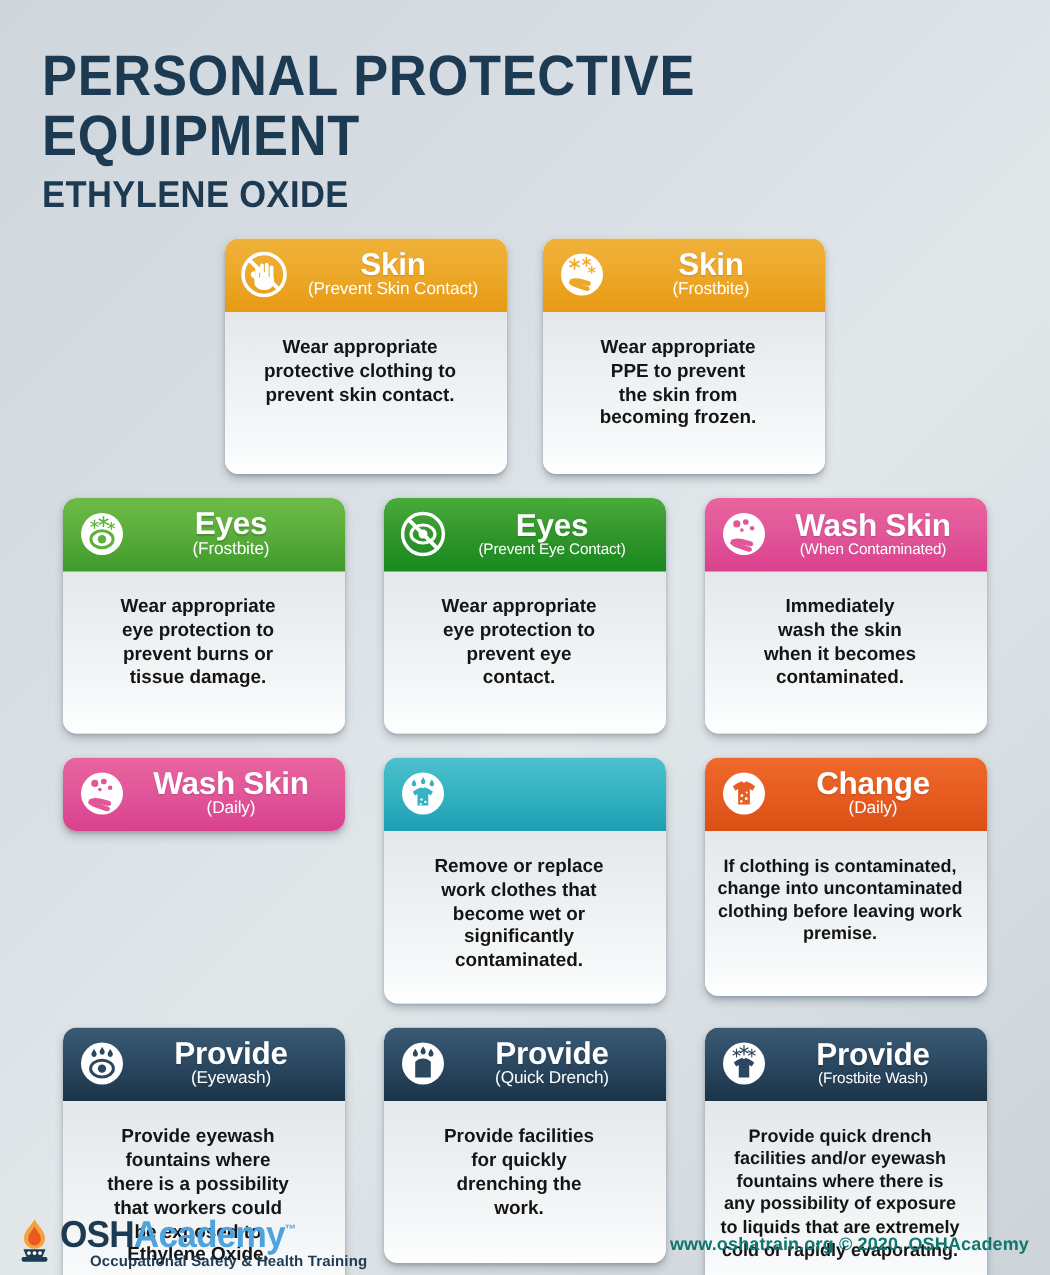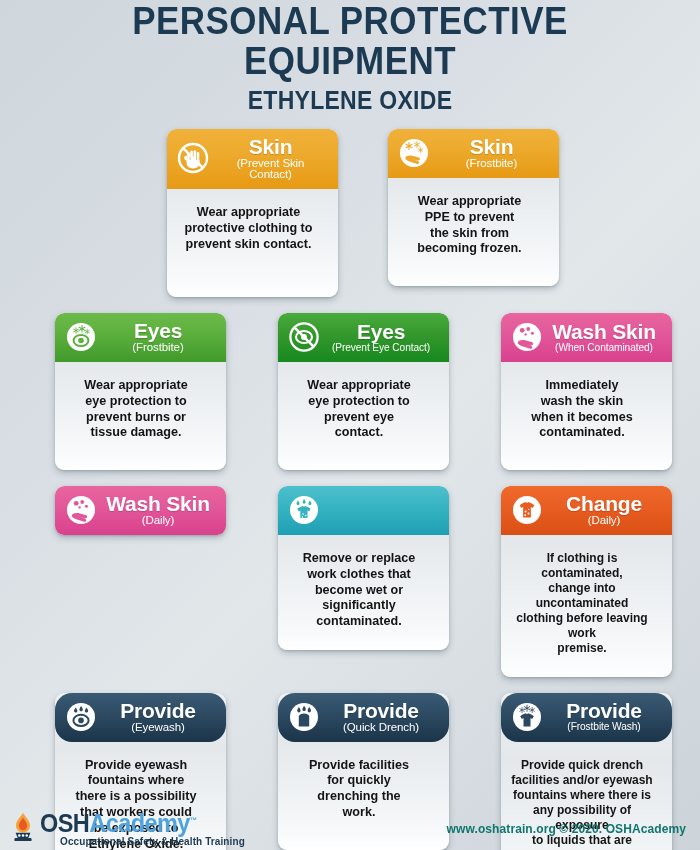--- a/index.html
+++ b/index.html
@@ -10,22 +10,22 @@
     width: 700px;
     height: 850px;
     font-family: "Liberation Sans", sans-serif;
     background: linear-gradient(135deg, #cfd6dc 0%, #d9dfe4 35%, #e2e7ea 55%, #ccd3d9 100%);
     overflow: hidden;
     position: relative;
   }
 
   
   .page-header {
-    padding-top: 2px;
-    text-align: center;
+    padding-top: 32px;
+    text-align: left;
   }
   .main-title {
     font-family: "Liberation Sans Narrow", "Liberation Sans", sans-serif;
     font-size: 38px;
     font-weight: bold;
     letter-spacing: 0.5px;
     color: #1d3a53;
     line-height: 1.05;
     margin: 0;
     transform: scaleX(0.92);
@@ -51,28 +51,27 @@
     gap: 24px;
     margin-bottom: 16px;
   }
   .card-row.row-wide {
     gap: 26px;
     justify-content: center;
   }
 
   
   .card {
-    width: 171px;
+    width: 188px;
     border-radius: 9px;
     background: linear-gradient(180deg, #eef1f3 0%, #e4e8eb 30%, #f7f9fa 88%, #ffffff 100%);
     box-shadow: 0 3px 6px rgba(60,75,90,0.30), 0 1px 2px rgba(60,75,90,0.20);
     overflow: hidden;
     display: flex;
     flex-direction: column;
-    margin-left: 26px;
   }
 
   .card-header {
     display: flex;
     align-items: center;
     padding: 7px 9px 8px 9px;
     min-height: 34px;
     box-sizing: border-box;
     border-radius: 9px 9px 0 0;
   }
@@ -138,21 +137,21 @@
   .row3 .card-body { min-height: 110px; }
   .row4 .card-body { min-height: 108px; }
 
   
   .hdr-amber       { background: linear-gradient(180deg, #f0b13a 0%, #edaa2d 40%, #e79a14 100%); }
   .hdr-green-light { background: linear-gradient(180deg, #6cba4a 0%, #5eb03e 40%, #3f9a2b 100%); }
   .hdr-green-dark  { background: linear-gradient(180deg, #49ab3c 0%, #34972c 45%, #16891f 100%); }
   .hdr-pink        { background: linear-gradient(180deg, #e8659d 0%, #e2579a 45%, #d9418d 100%); }
   .hdr-teal        { background: linear-gradient(180deg, #4dc0cc 0%, #35b3c2 45%, #1e9fb3 100%); }
   .hdr-orange      { background: linear-gradient(180deg, #ef6a2b 0%, #e85d22 45%, #da4f13 100%); }
-  .hdr-navy        { background: linear-gradient(180deg, #37556e 0%, #2a4760 45%, #1c3purple 100%); border-radius: 17px; }
+  .hdr-navy        { background: linear-gradient(180deg, #37556e 0%, #2a4760 45%, #1c3purple 100%); }
   .hdr-navy        { background: linear-gradient(180deg, #3a5a74 0%, #2b4860 50%, #1b3448 100%); }
 
   
   .footer {
     position: absolute;
     left: 0;
     right: 0;
     bottom: 0;
     height: 42px;
     display: flex;

